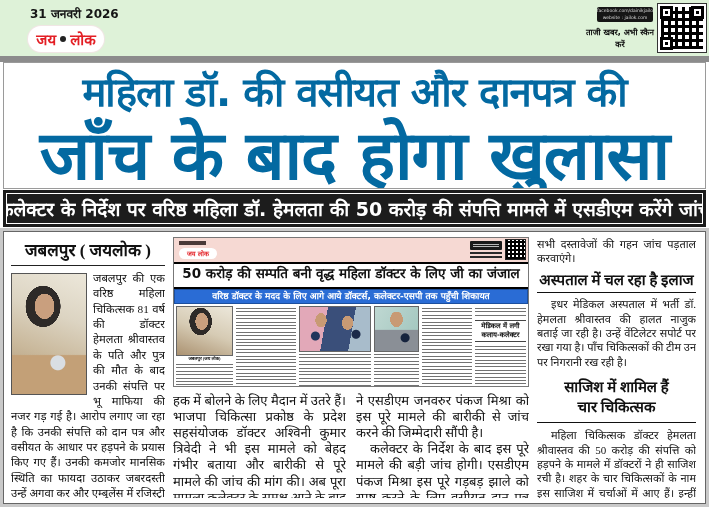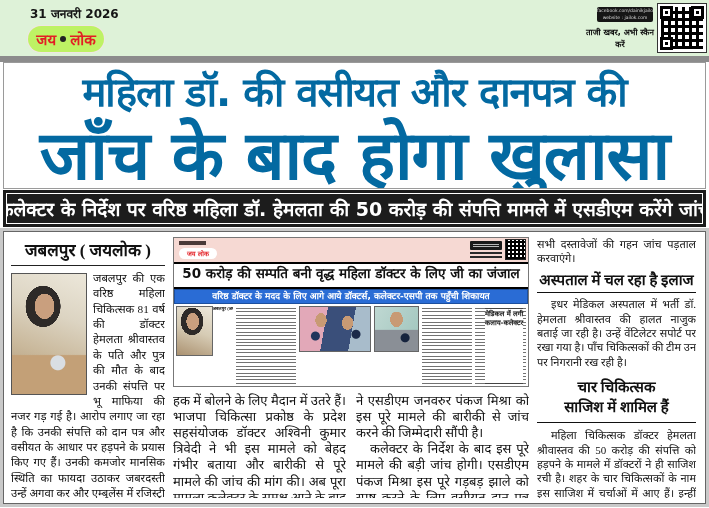--- a/index.html
+++ b/index.html
@@ -5,21 +5,21 @@
   * { margin:0; padding:0; box-sizing:border-box; }
   html,body { background:#fff; }
   #page {
     position:relative; width:709px; height:508px; background:#ffffff;
     font-family:"Liberation Serif", serif; overflow:hidden; color:#111;
   }
   
   .masthead { position:absolute; left:0; top:0; width:709px; height:56px; background:#def2d8; }
   .date-label { position:absolute; left:30px; top:5px; font-family:"DejaVu Sans", sans-serif;
     font-weight:bold; font-size:12px; color:#151515; }
-  .logo-pill { position:absolute; left:28px; top:26px; width:76px; height:26px; background:#bef264;
+  .logo-pill { position:absolute; left:28px; top:26px; width:76px; height:26px; background:#ffffff;
     border-radius:14px; display:flex; align-items:center; justify-content:center; gap:4px;
     font-family:"DejaVu Sans", sans-serif; font-weight:bold; font-size:15px; color:#e31e24;
     box-shadow:0 0 0 1px #f0e6e4; }
   .logo-dot { width:6px; height:6px; border-radius:50%; background:#222; }
   .contact-box { position:absolute; left:597px; top:7px; width:56px; height:15px; background:#161616;
     border-radius:2px; color:#d8d8d8; font-family:"DejaVu Sans", sans-serif; font-size:4.5px;
     line-height:1.55; text-align:center; overflow:hidden; padding-top:1px; }
   .promo-text { position:absolute; left:585px; top:27px; width:70px; text-align:center;
     font-family:"DejaVu Sans", sans-serif; font-weight:bold; font-size:8px; line-height:1.5; color:#101010; }
   .qr { position:absolute; left:657px; top:3px; width:50px; height:50px; background:#fff; border:1px solid #333; }
@@ -96,21 +96,21 @@
       radial-gradient(ellipse 8px 10px at 30% 30%, #c89a74 0 70%, transparent 71%),
       radial-gradient(ellipse 8px 10px at 68% 36%, #c89a74 0 70%, transparent 71%),
       linear-gradient(100deg, #e2a8b8 0 36%, #3a4f7a 36% 72%, #a8bccb 72%),
       #cfe0d8; }
   .cp3 { height:46px;
     background:
       radial-gradient(circle at 70% 70%, #16233d 0 4px, transparent 5px),
       radial-gradient(ellipse 9px 11px at 50% 28%, #c89a74 0 70%, transparent 71%),
       linear-gradient(to top, #8a8f96 0 48%, transparent 49%),
       linear-gradient(120deg, #bfd8d2 0%, #9fc4bc 100%); }
-  .clip-cell { display:flex; flex-direction:row; overflow:hidden; }
+  .clip-cell { display:flex; flex-direction:column; overflow:hidden; }
   .c1 { width:57px; } .c2 { width:60px; } .c3 { width:72px; } .c4 { width:45px; } .c5 { width:50px; } .c6 { width:51px; }
   .text-lines { flex:1; margin-top:2px;
     background:repeating-linear-gradient(to bottom, #4f4f4f 0 1px, transparent 1px 3.4px); opacity:.8; }
   .clip-byline { font-size:4.5px; font-weight:bold; text-align:center; line-height:1.4; white-space:nowrap; overflow:hidden; }
   .clip-inner-heading { font-family:"DejaVu Sans", sans-serif; font-weight:bold; font-size:6.8px;
     text-align:center; line-height:1.35; border-top:1px solid #444; border-bottom:1px solid #444;
     padding:1px 0; margin:2px 0; }
   
   .mid-text { display:flex; gap:10px; margin-top:6px; }
   .mcol { width:173px; font-size:13px; line-height:1.24; text-align:justify; overflow:hidden; }
@@ -234,21 +234,21 @@
             <p class="indent">कलेक्टर के निर्देश के बाद इस पूरे मामले की बड़ी जांच होगी। एसडीएम पंकज मिश्रा इस पूरे गड़बड़ झाले को स्पष्ट करने के लिए वसीयत दान पत्र सहित अन्य</p>
           </div>
         </div>
       </div>
 
       <div class="col-right">
         <p>सभी दस्तावेजों की गहन जांच पड़ताल करवाएंगे।</p>
         <div class="r-heading">अस्पताल में चल रहा है इलाज</div>
         <p class="indent">इधर मेडिकल अस्पताल में भर्ती डॉ. हेमलता श्रीवास्तव की हालत नाजुक बताई जा रही है। उन्हें वेंटिलेटर सपोर्ट पर रखा गया है। पाँच चिकित्सकों की टीम उन पर निगरानी रख रही है।</p>
         <div class="r-heading2">
+          <div>साजिश में शामिल हैं</div>
           <div>चार चिकित्सक</div>
-          <div>साजिश में शामिल हैं</div>
         </div>
         <p class="indent">महिला चिकित्सक डॉक्टर हेमलता श्रीवास्तव की 50 करोड़ की संपत्ति को हड़पने के मामले में डॉक्टरों ने ही साजिश रची है। शहर के चार चिकित्सकों के नाम इस साजिश में चर्चाओं में आए हैं। इन्हीं चिकित्सकों ने दान पत्र के माध्यम से संपत्ति हड़पी है।</p>
       </div>
 
     </div>
   </div>
 </div>
 
 </body></html>

